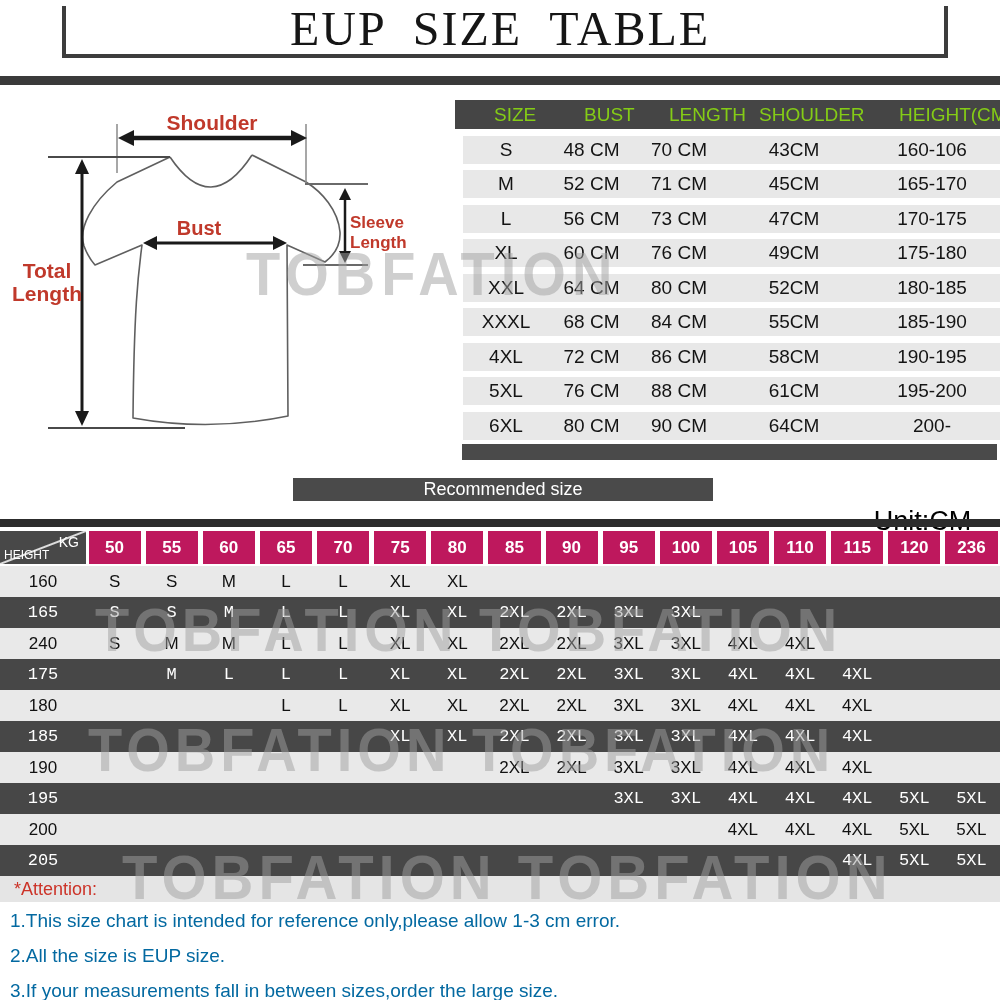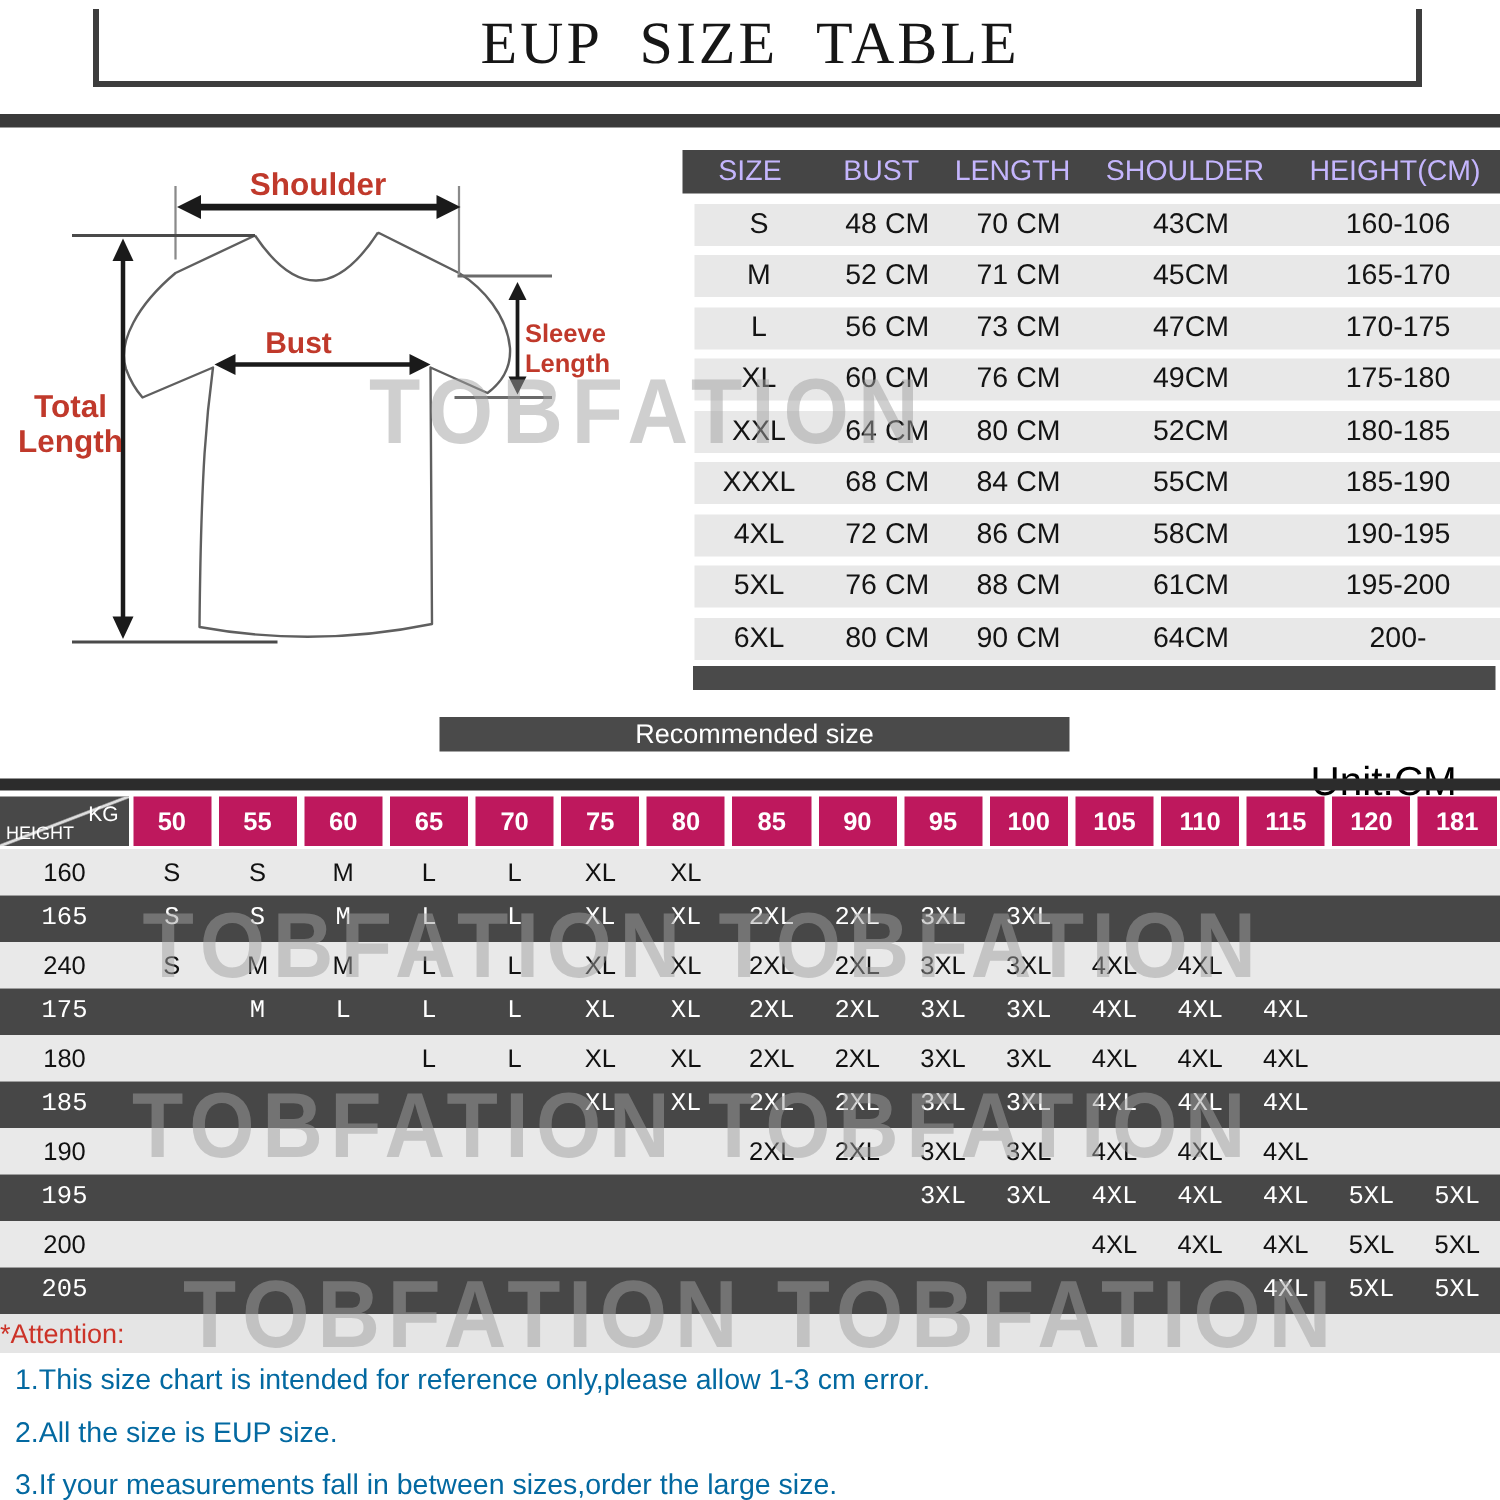--- a/index.html
+++ b/index.html
@@ -2,31 +2,31 @@
 <html><head>
 <meta charset="utf-8">
 <style>
   html,body{margin:0;padding:0;background:#fff;}
   #page{position:relative;width:1000px;height:1000px;background:#fff;overflow:hidden;
         font-family:"Liberation Sans",sans-serif;}
 
   
   .title{position:absolute;left:0;top:2px;width:1000px;height:52px;display:flex;
          align-items:center;justify-content:center;font-family:"Liberation Serif",serif;
-         font-size:40px;color:#161616;letter-spacing:2px;word-spacing:14px;}
+         font-size:48px;color:#161616;letter-spacing:2px;word-spacing:14px;}
   .frame-l{position:absolute;left:62px;top:6px;width:4px;height:49px;background:#3d3d3d;}
   .frame-r{position:absolute;left:944px;top:6px;width:4px;height:49px;background:#3d3d3d;}
   .frame-b{position:absolute;left:62px;top:54px;width:886px;height:4px;background:#3d3d3d;}
   .top-bar{position:absolute;left:0;top:76px;width:1000px;height:9px;background:#3a3a3a;}
 
   
   .size-table{position:absolute;left:455px;top:100px;width:545px;}
   .st-header{height:29px;background:#454545;display:grid;
              grid-template-columns:90px 85px 90px 140px 140px;align-items:center;}
-  .st-hcell{color:#c4b5fd;text-align:center;font-size:19px;}
+  .st-hcell{color:#84cc16;text-align:left;font-size:19px;margin-left:39px;}
   .st-row{height:28px;margin-top:6.5px;margin-left:8px;background:#e8e8e8;display:grid;
           grid-template-columns:86px 85px 90px 140px 136px;align-items:center;}
   .st-cell{text-align:center;font-size:19px;color:#141414;}
   .below-bar{position:absolute;left:462px;top:444px;width:535px;height:16px;background:#4a4a4a;}
 
   
   .rec-bar{position:absolute;left:293px;top:478px;width:420px;height:23px;background:#4a4a4a;
            color:#fff;font-size:18px;display:flex;align-items:center;justify-content:center;}
   .unit{position:absolute;left:845px;top:504px;width:155px;height:34px;font-size:27px;color:#000;
         display:flex;align-items:center;justify-content:center;text-align:center;}
@@ -43,21 +43,21 @@
   .mx-hcell{background:#be185d;margin:0 2.5px;color:#fff;display:flex;align-items:center;
             justify-content:center;font-size:17px;font-weight:700;}
   .mx-body{margin-top:2px;}
   .mx-row{display:grid;grid-template-columns:86px repeat(16,1fr);height:31px;align-items:center;}
   .mx-row.light{background:#e9e9e9;color:#111;}
   .mx-row.dark{background:#474747;color:#fff;font-family:Liberation Mono, monospace;}
   .mx-height,.mx-cell{text-align:center;font-size:17px;}
 
   
   .attention-band{position:absolute;left:0;top:876px;width:1000px;height:26px;background:#e5e5e5;
-                  display:flex;align-items:center;box-sizing:border-box;
+                  display:flex;align-items:center;padding-left:14px;box-sizing:border-box;
                   color:#cc3328;font-size:18px;}
   .notes{position:absolute;left:10px;top:903px;width:980px;}
   .note-line{height:35px;display:flex;align-items:center;font-size:19px;color:#0369a1;}
 
   
   .wm{position:absolute;z-index:40;color:rgba(160,160,160,.5);font-weight:bold;
       white-space:nowrap;pointer-events:none;transform-origin:top left;}
   .wm1{left:246px;top:238px;font-size:56px;letter-spacing:6px;transform:scaleY(1.1);}
   .wm2{left:95px;top:594px;font-size:56px;letter-spacing:5px;transform:scaleY(1.1);}
   .wm3{left:88px;top:714px;font-size:56px;letter-spacing:5px;transform:scaleY(1.1);}
@@ -209,21 +209,21 @@
         <div class="mx-hcell">75</div>
         <div class="mx-hcell">80</div>
         <div class="mx-hcell">85</div>
         <div class="mx-hcell">90</div>
         <div class="mx-hcell">95</div>
         <div class="mx-hcell">100</div>
         <div class="mx-hcell">105</div>
         <div class="mx-hcell">110</div>
         <div class="mx-hcell">115</div>
         <div class="mx-hcell">120</div>
-        <div class="mx-hcell">181</div>
+        <div class="mx-hcell">236</div>
       </div>
     <div class="mx-body">
         <div class="mx-row light">
           <div class="mx-height">160</div>
           <div class="mx-cell">S</div>
           <div class="mx-cell">S</div>
           <div class="mx-cell">M</div>
           <div class="mx-cell">L</div>
           <div class="mx-cell">L</div>
           <div class="mx-cell">XL</div>

